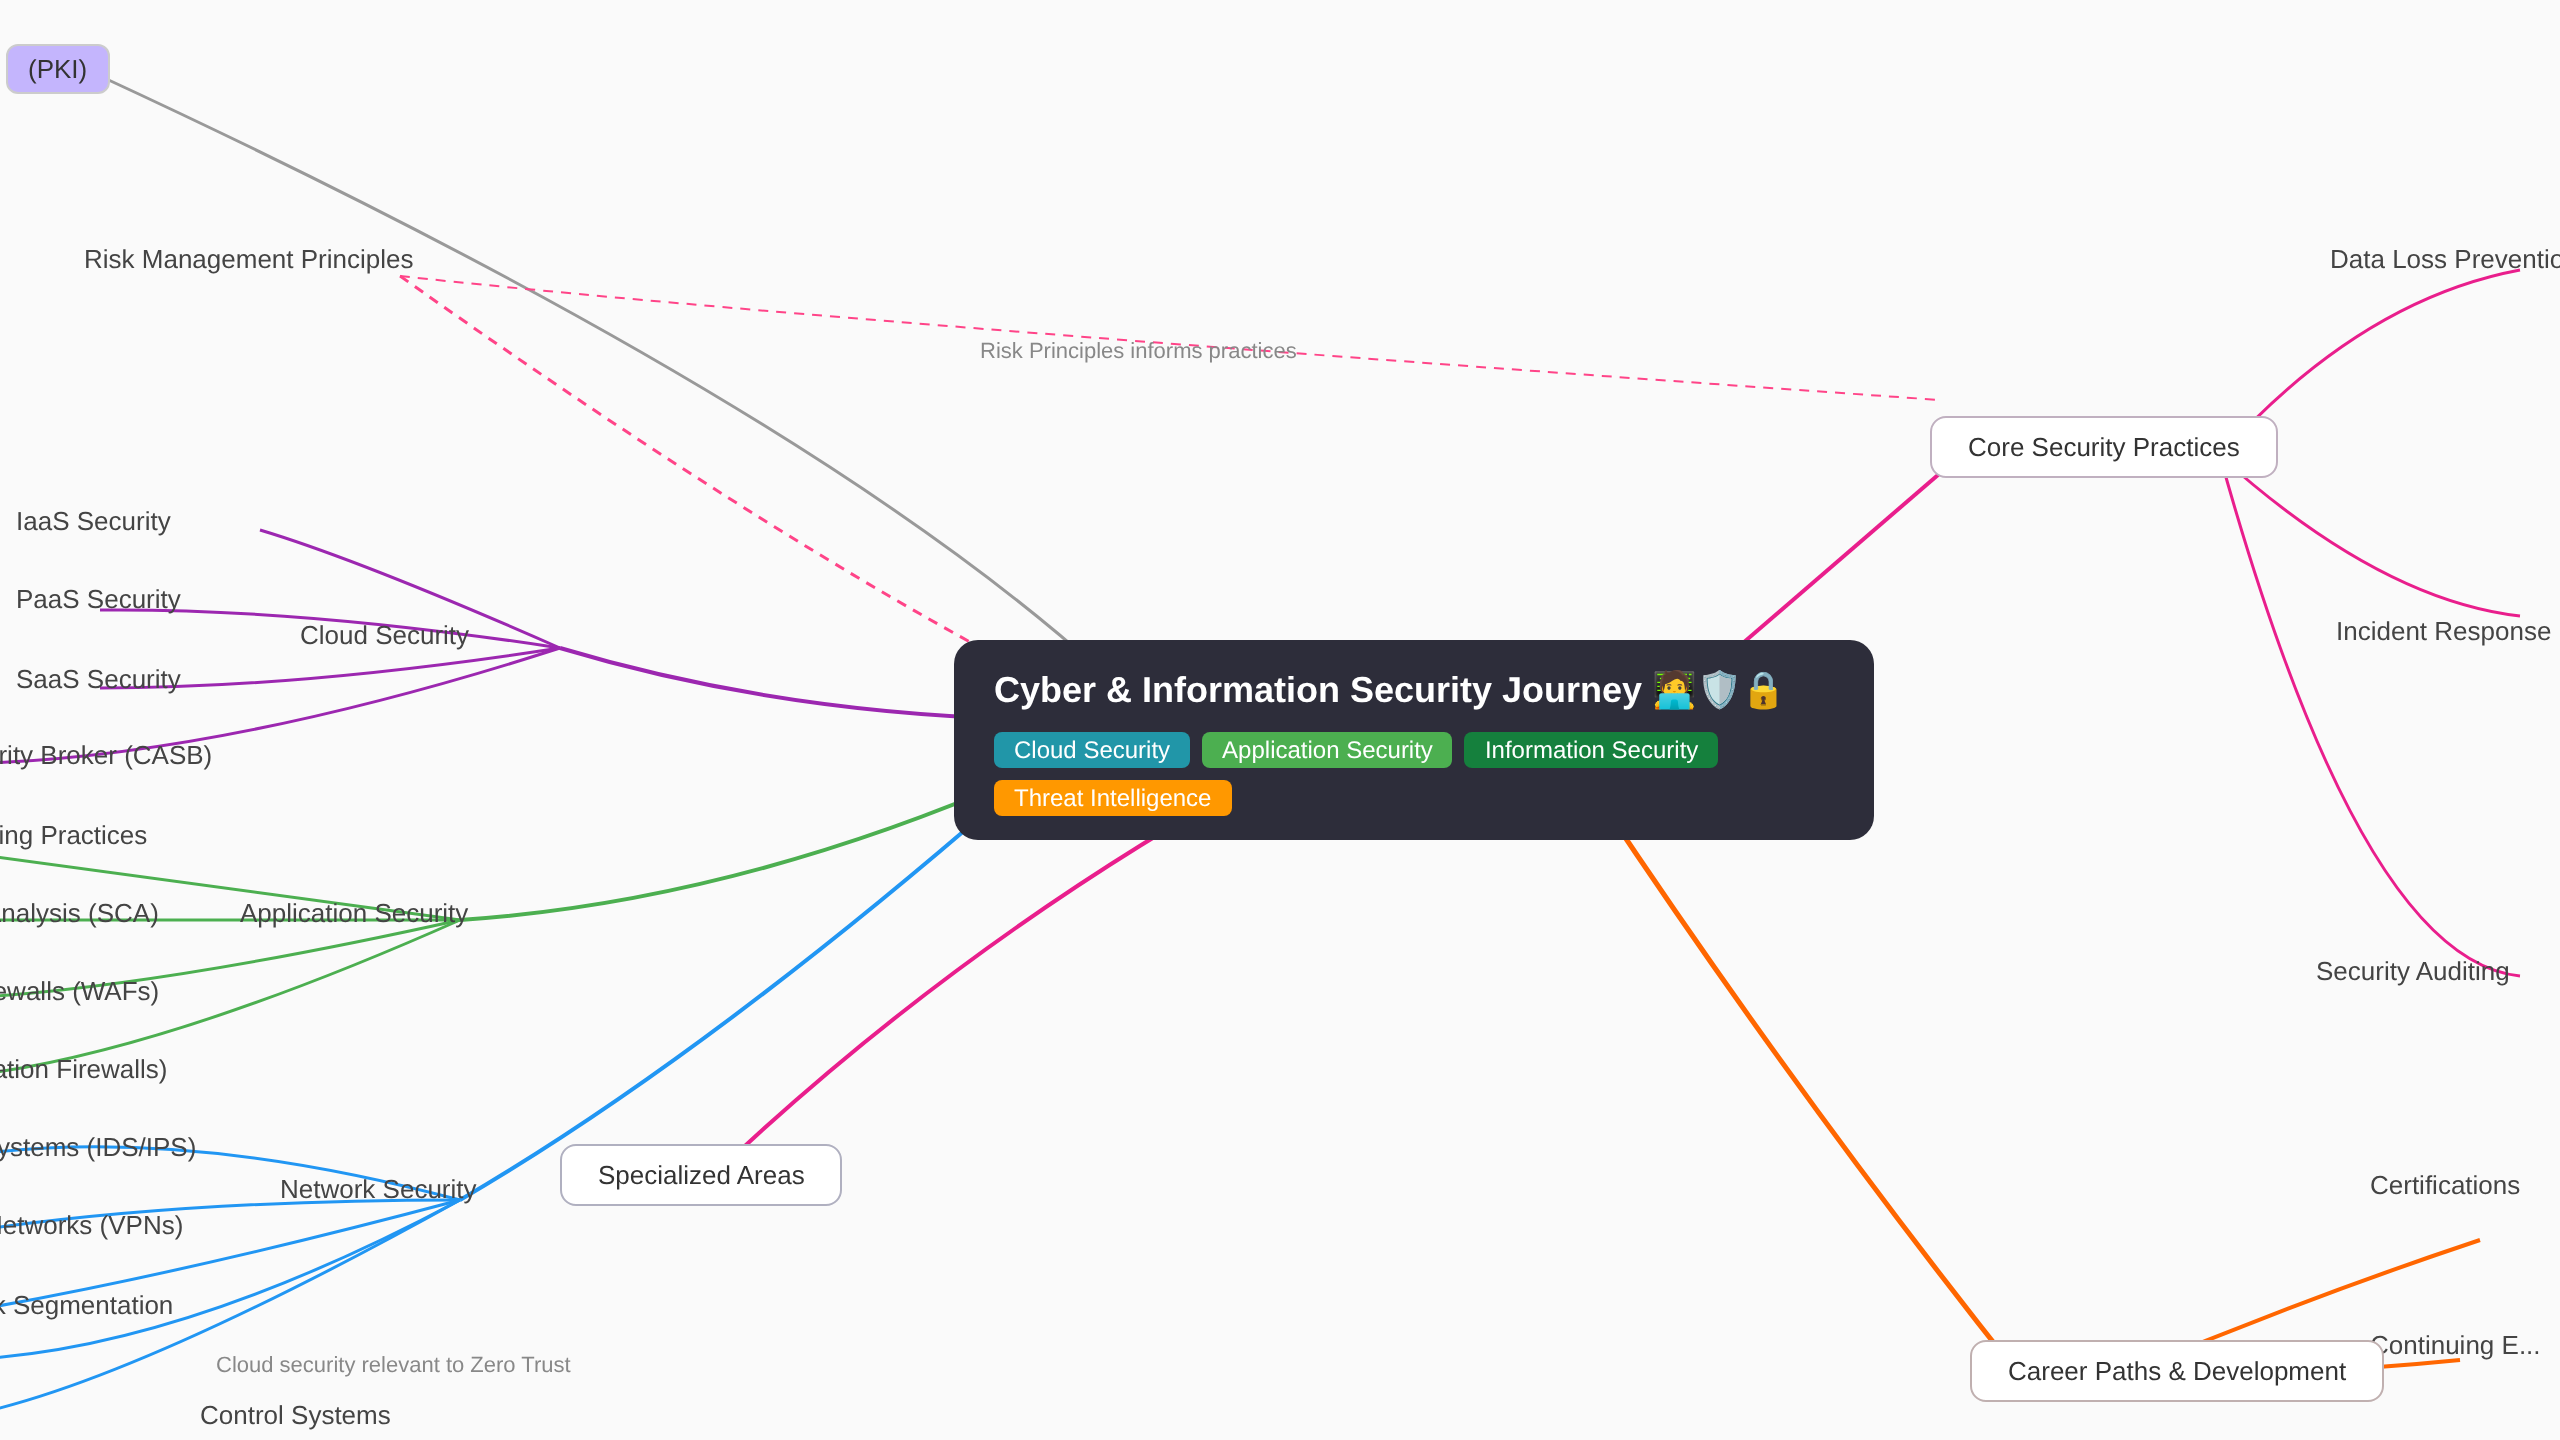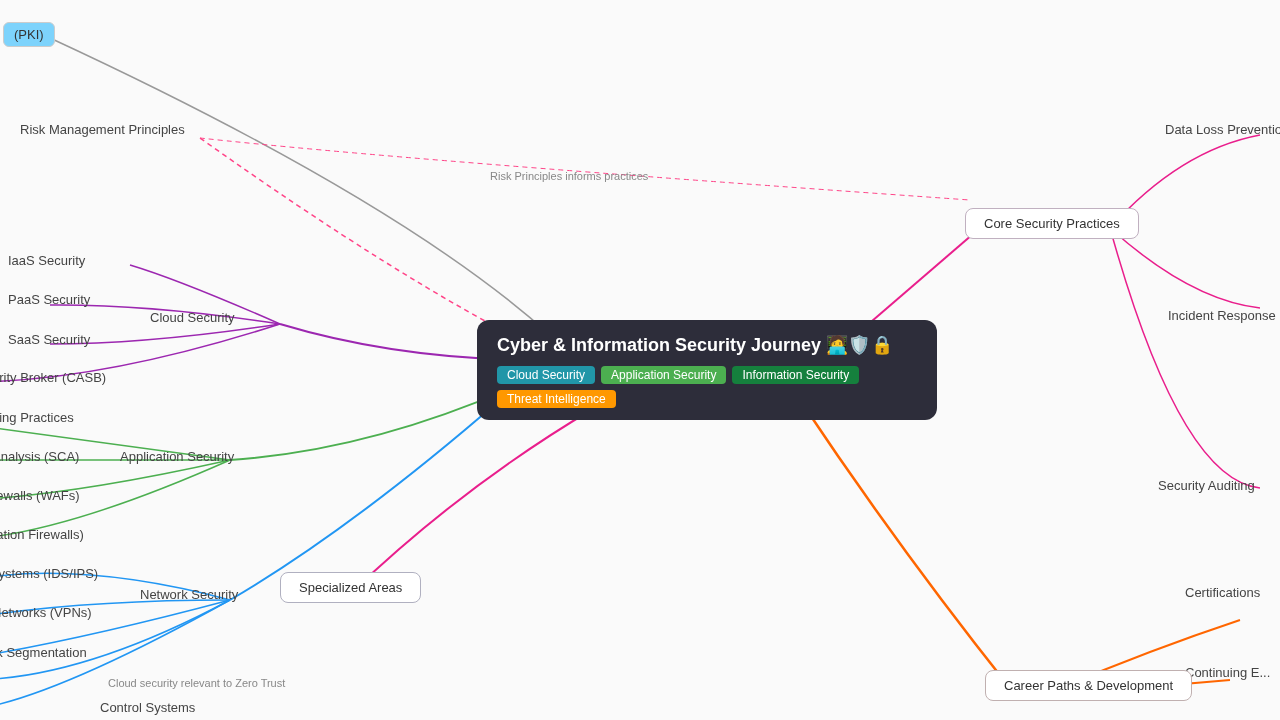--- a/index.html
+++ b/index.html
@@ -202,24 +202,24 @@
 
   <div id="core-node">
     <span>Core Security Practices</span>
   </div>
 
   <div id="career-node">
     <span>Career Paths &amp; Development</span>
   </div>
 
   <div class="left-node" style="left: 3px; top: 22px;">
-    <span class="node-bubble" style="border:1.5px solid #ccc; border-radius:6px; padding:4px 10px; background:#7dd3fc; display:inline-block;text-align:right;">(PKI)</span>
-  </div>
-
-  <div class="left-node" style="left: 20px; top: 122px;">
+    <span class="node-bubble" style="border:1.5px solid #ccc; border-radius:6px; padding:4px 10px; background:#c4b5fd; display:inline-block;text-align:right;">(PKI)</span>
+  </div>
+
+  <div class="left-node" style="left: 42px; top: 122px;">
     <span>Risk Management Principles</span>
   </div>
 
   <div class="left-node" style="left: 150px; top: 310px;">
     <span>Cloud Security</span>
   </div>
 
   <div class="left-node" style="left: 8px; top: 253px;">
     <span>IaaS Security</span>
   </div>

